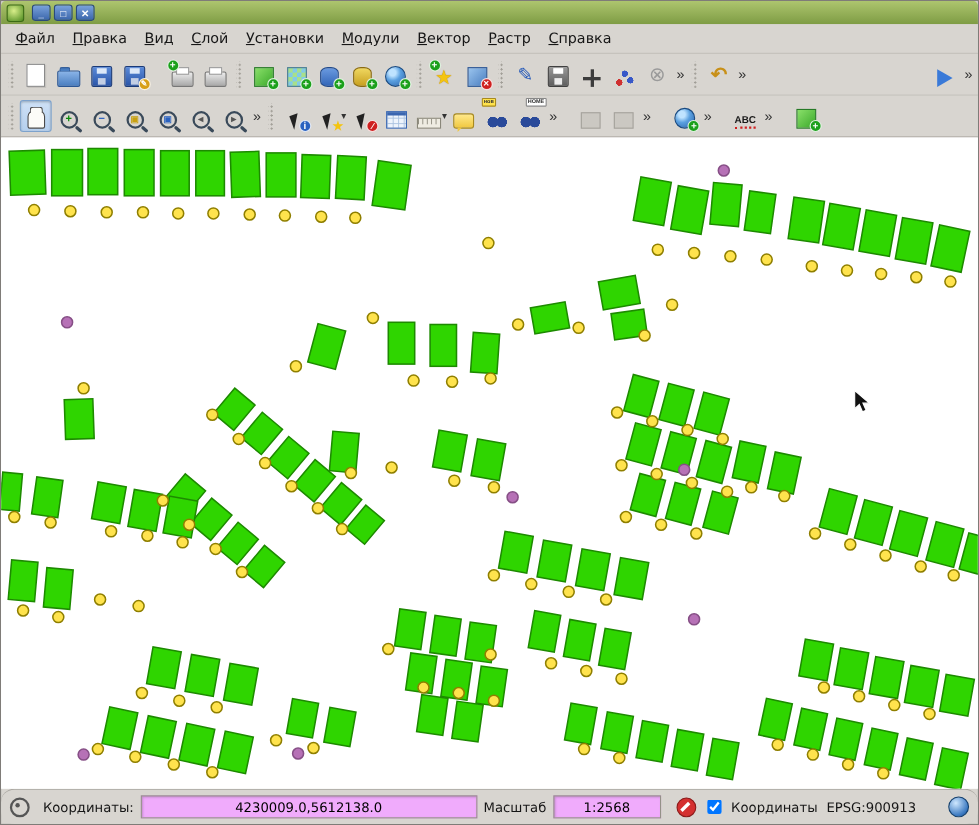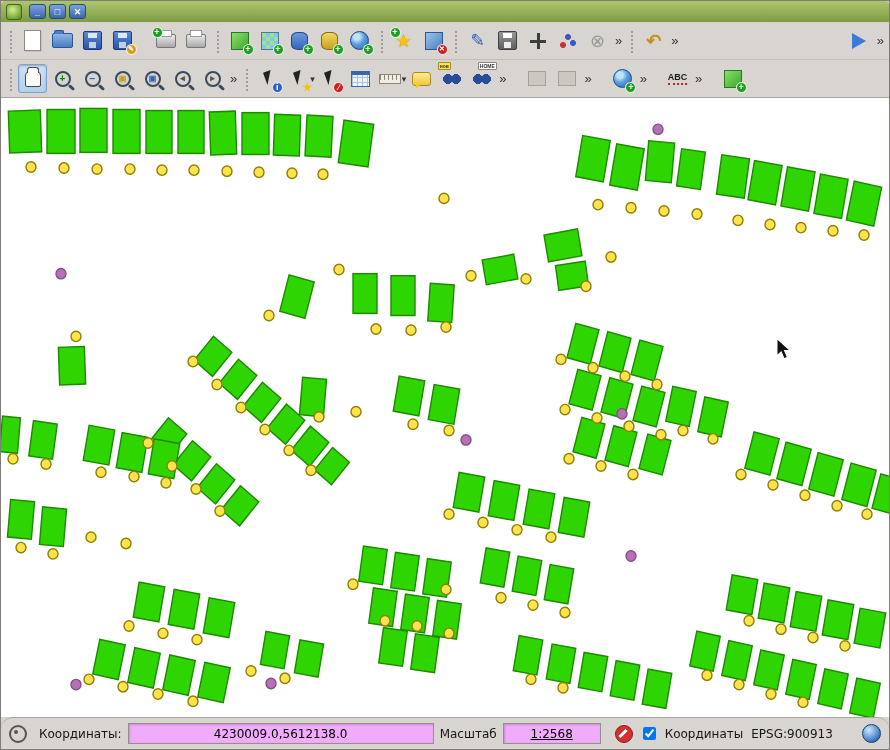--- a/index.html
+++ b/index.html
@@ -28,21 +28,21 @@
   .grip{width:5px;height:24px;margin:0 4px;flex:0 0 auto;
     background-image:radial-gradient(circle 1px,#a09d96 90%,transparent 100%);
     background-size:4px 4px;background-position:1px 1px;}
   .gap12{width:12px;flex:0 0 auto;}
   .spfill{flex:1;}
   .tbtn{width:29px;height:29px;flex:0 0 auto;display:flex;align-items:center;justify-content:center;
     background:transparent;border:1px solid transparent;border-radius:3px;padding:0;position:relative;}
   .tbtn.active{background:linear-gradient(#cfe1f6,#b5d0ee);border-color:#7da2cc;
     box-shadow:inset 0 1px 2px rgba(0,0,0,.25);}
   .chev{font-size:13px;color:#333;padding:0 2px;background:none;border:none;flex:0 0 auto;}
-  .ico{position:relative;display:flex;align-items:center;justify-content:center;width:22px;height:22px;}
+  .ico{position:relative;display:flex;align-items:flex-end;justify-content:center;width:22px;height:22px;}
   .badge{position:absolute;right:-3px;bottom:-3px;width:11px;height:11px;border-radius:50%;
     display:flex;align-items:center;justify-content:center;font-size:9px;font-weight:bold;color:#fff;
     border:1px solid rgba(255,255,255,.85);box-sizing:border-box;}
   .badge.plus{background:#1ba01b;}.badge.plus::before{content:"+";}
   .badge.redx{background:#cf2020;}.badge.redx::before{content:"✕";font-size:7px;}
   .badge.info{background:#2a62c0;}.badge.info::before{content:"i";}
   .badge.star{background:transparent;border:none;color:#f4c410;font-size:11px;}.badge.star::before{content:"★";}
   .badge.slash{background:#cf2020;}.badge.slash::before{content:"∕";font-size:8px;}
   .badge.edit{background:#d8a018;}.badge.edit::before{content:"✎";font-size:7px;}
   .badge.tl{left:-3px;top:-3px;right:auto;bottom:auto;}
@@ -146,20 +146,31 @@
 
 <div class="window">
 
   <div class="titlebar">
     <span class="qgis-logo"></span>
     <button class="winbtn">_</button>
     <button class="winbtn">□</button>
     <button class="winbtn">✕</button>
   </div>
 
+  <div class="menubar">
+    <span class="menu-item">Файл</span>
+    <span class="menu-item">Правка</span>
+    <span class="menu-item">Вид</span>
+    <span class="menu-item">Слой</span>
+    <span class="menu-item">Установки</span>
+    <span class="menu-item">Модули</span>
+    <span class="menu-item">Вектор</span>
+    <span class="menu-item">Растр</span>
+    <span class="menu-item">Справка</span>
+  </div>
 
   <div class="toolbar">
     <span class="grip"></span>
     <button class="tbtn">
         <span class="ico">
           <span class="page"></span>
         </span>
       </button>
     <button class="tbtn">
         <span class="ico">
@@ -610,21 +621,21 @@
         <circle cx="75" cy="561" r="5" fill="#b671b6" stroke="#864f86" stroke-width="1.4"></circle>
         <path d="M776,230 l0,16.5 l4.2,-3.8 l2.9,6.6 l3.3,-1.4 l-2.9,-6.4 l5.8,0 z" fill="#111" stroke="#fff" stroke-width="1"></path>
       </svg>
   </div>
 
   <div class="statusbar">
     <span class="sico"></span>
     <span style="margin-left:6px;">Координаты:</span>
     <input class="sbox" style="width: 296px;" value="4230009.0,5612138.0">
     <span style="">Масштаб</span>
-    <input class="sbox" style="width: 88px; text-decoration: underline;" value="1:2568">
+    <input class="sbox" style="width: 88px;" value="1:2568">
     <span class="stop-ico" style="margin-left:8px;"></span>
     <input type="checkbox" checked="" style="">
     <span>Координаты</span>
     <span style="margin-left:2px;">EPSG:900913</span>
     <span class="globe2 ml-auto"></span>
   </div>
 
 </div>
 
 </body></html>

